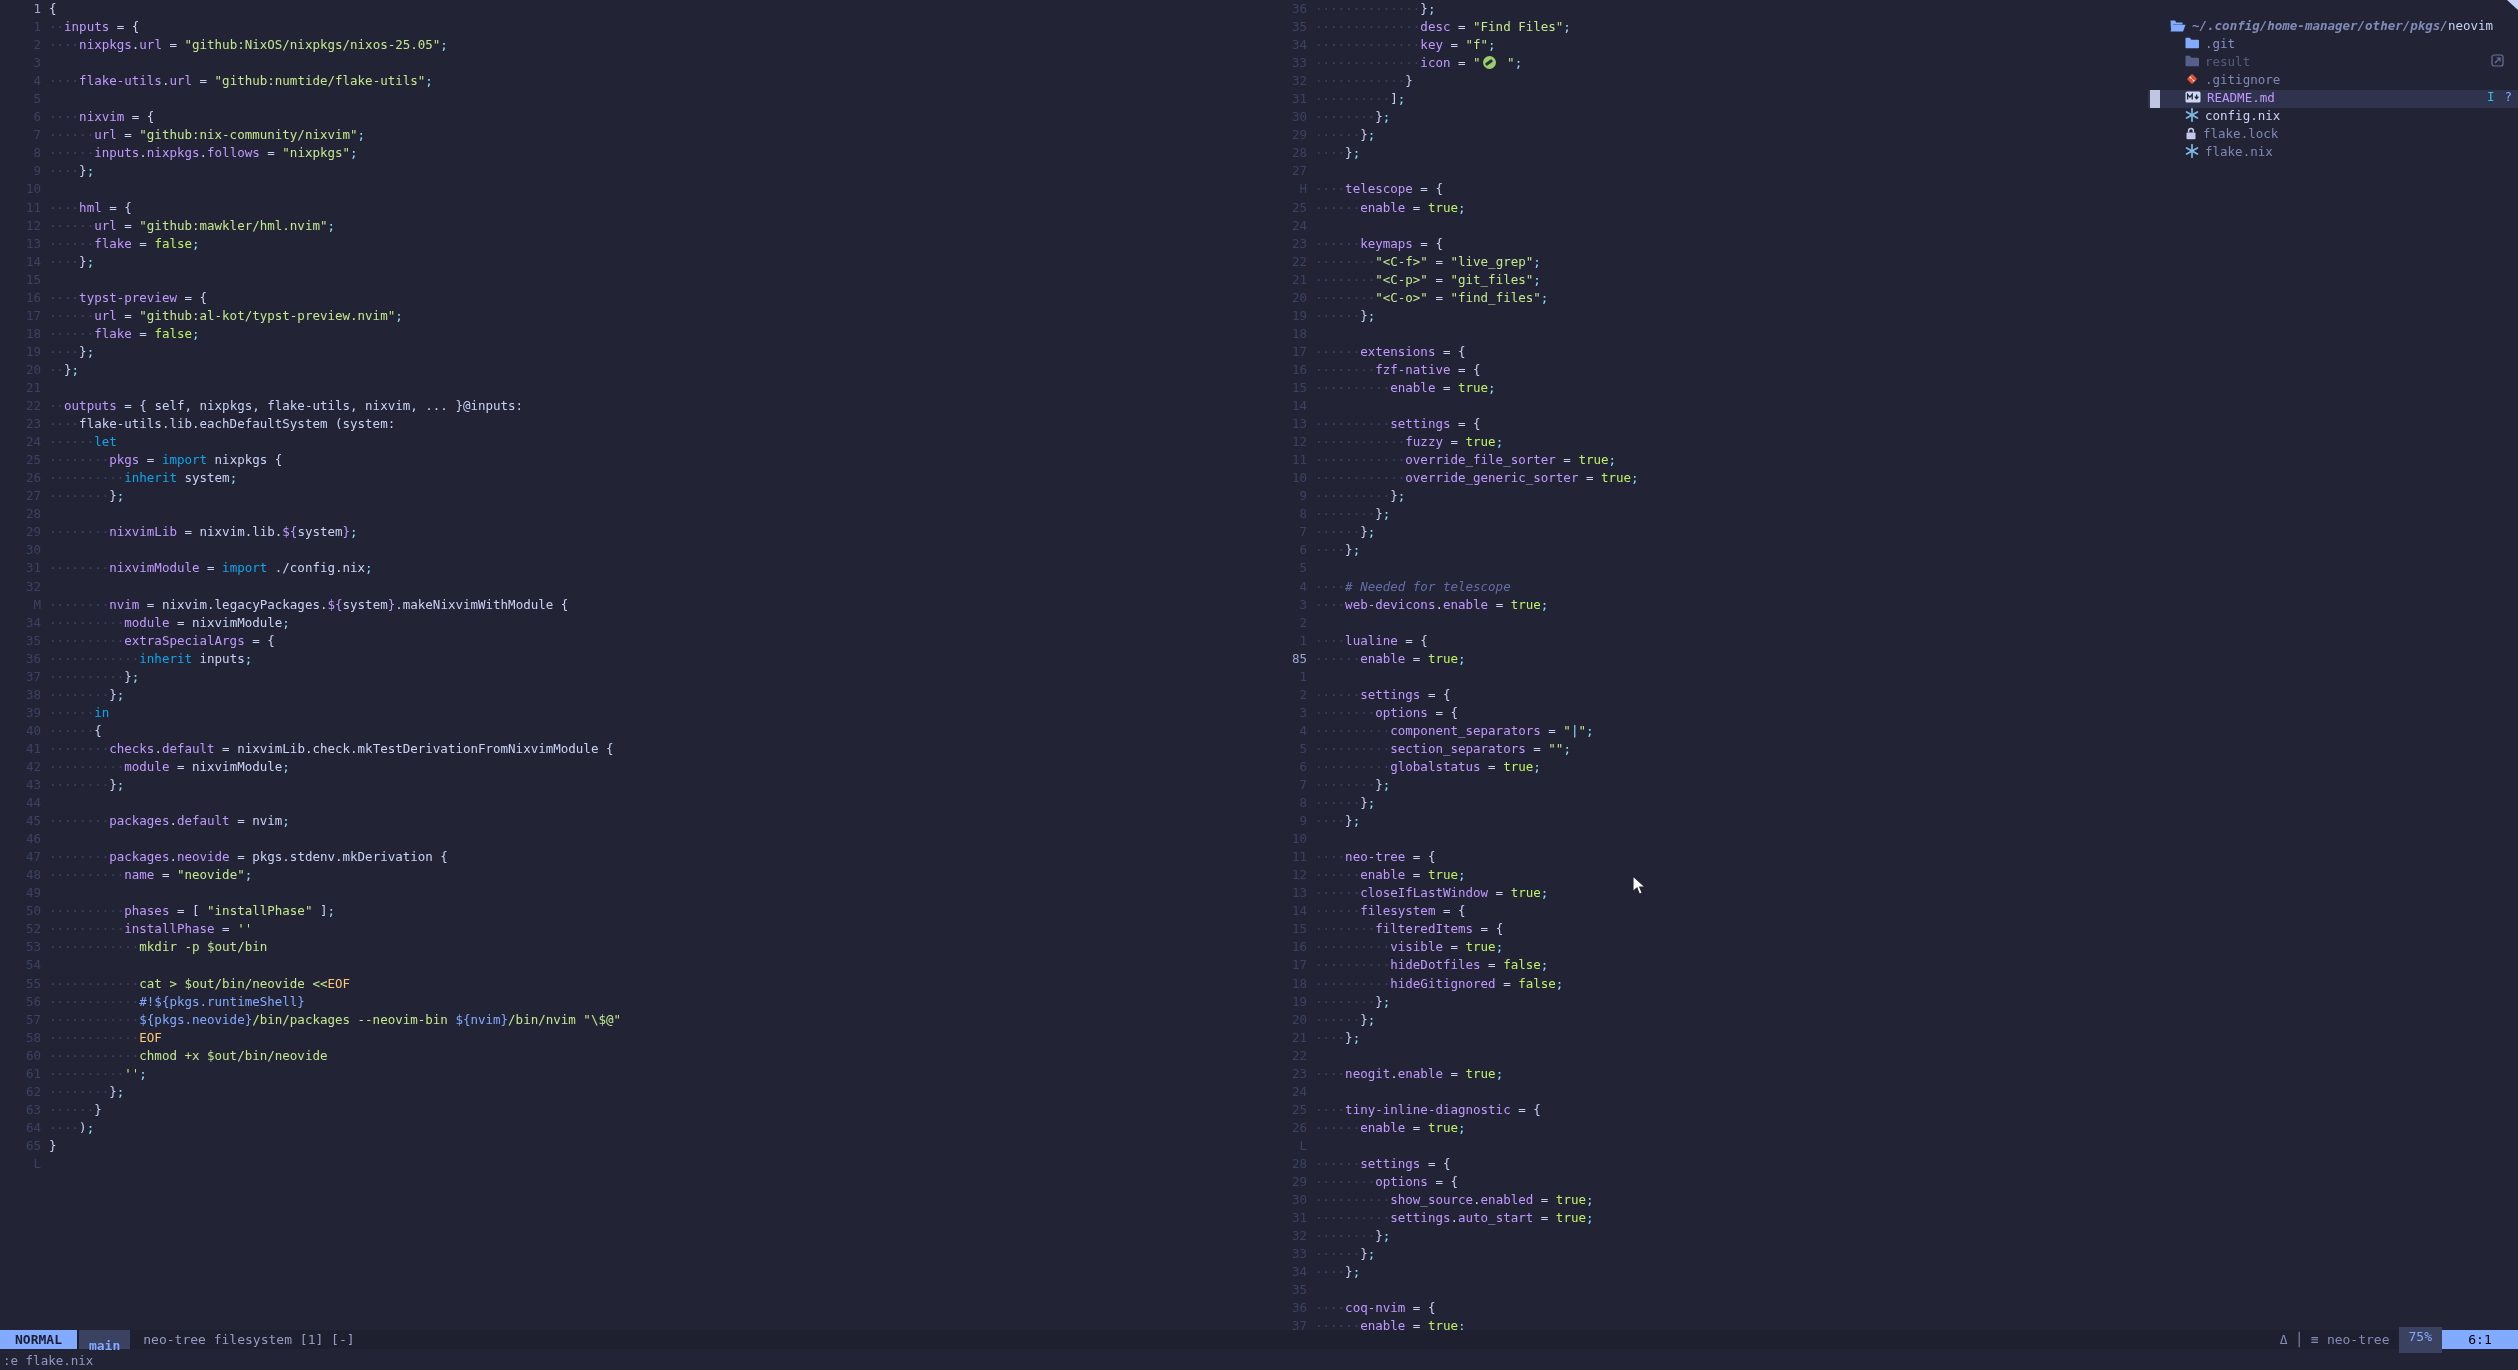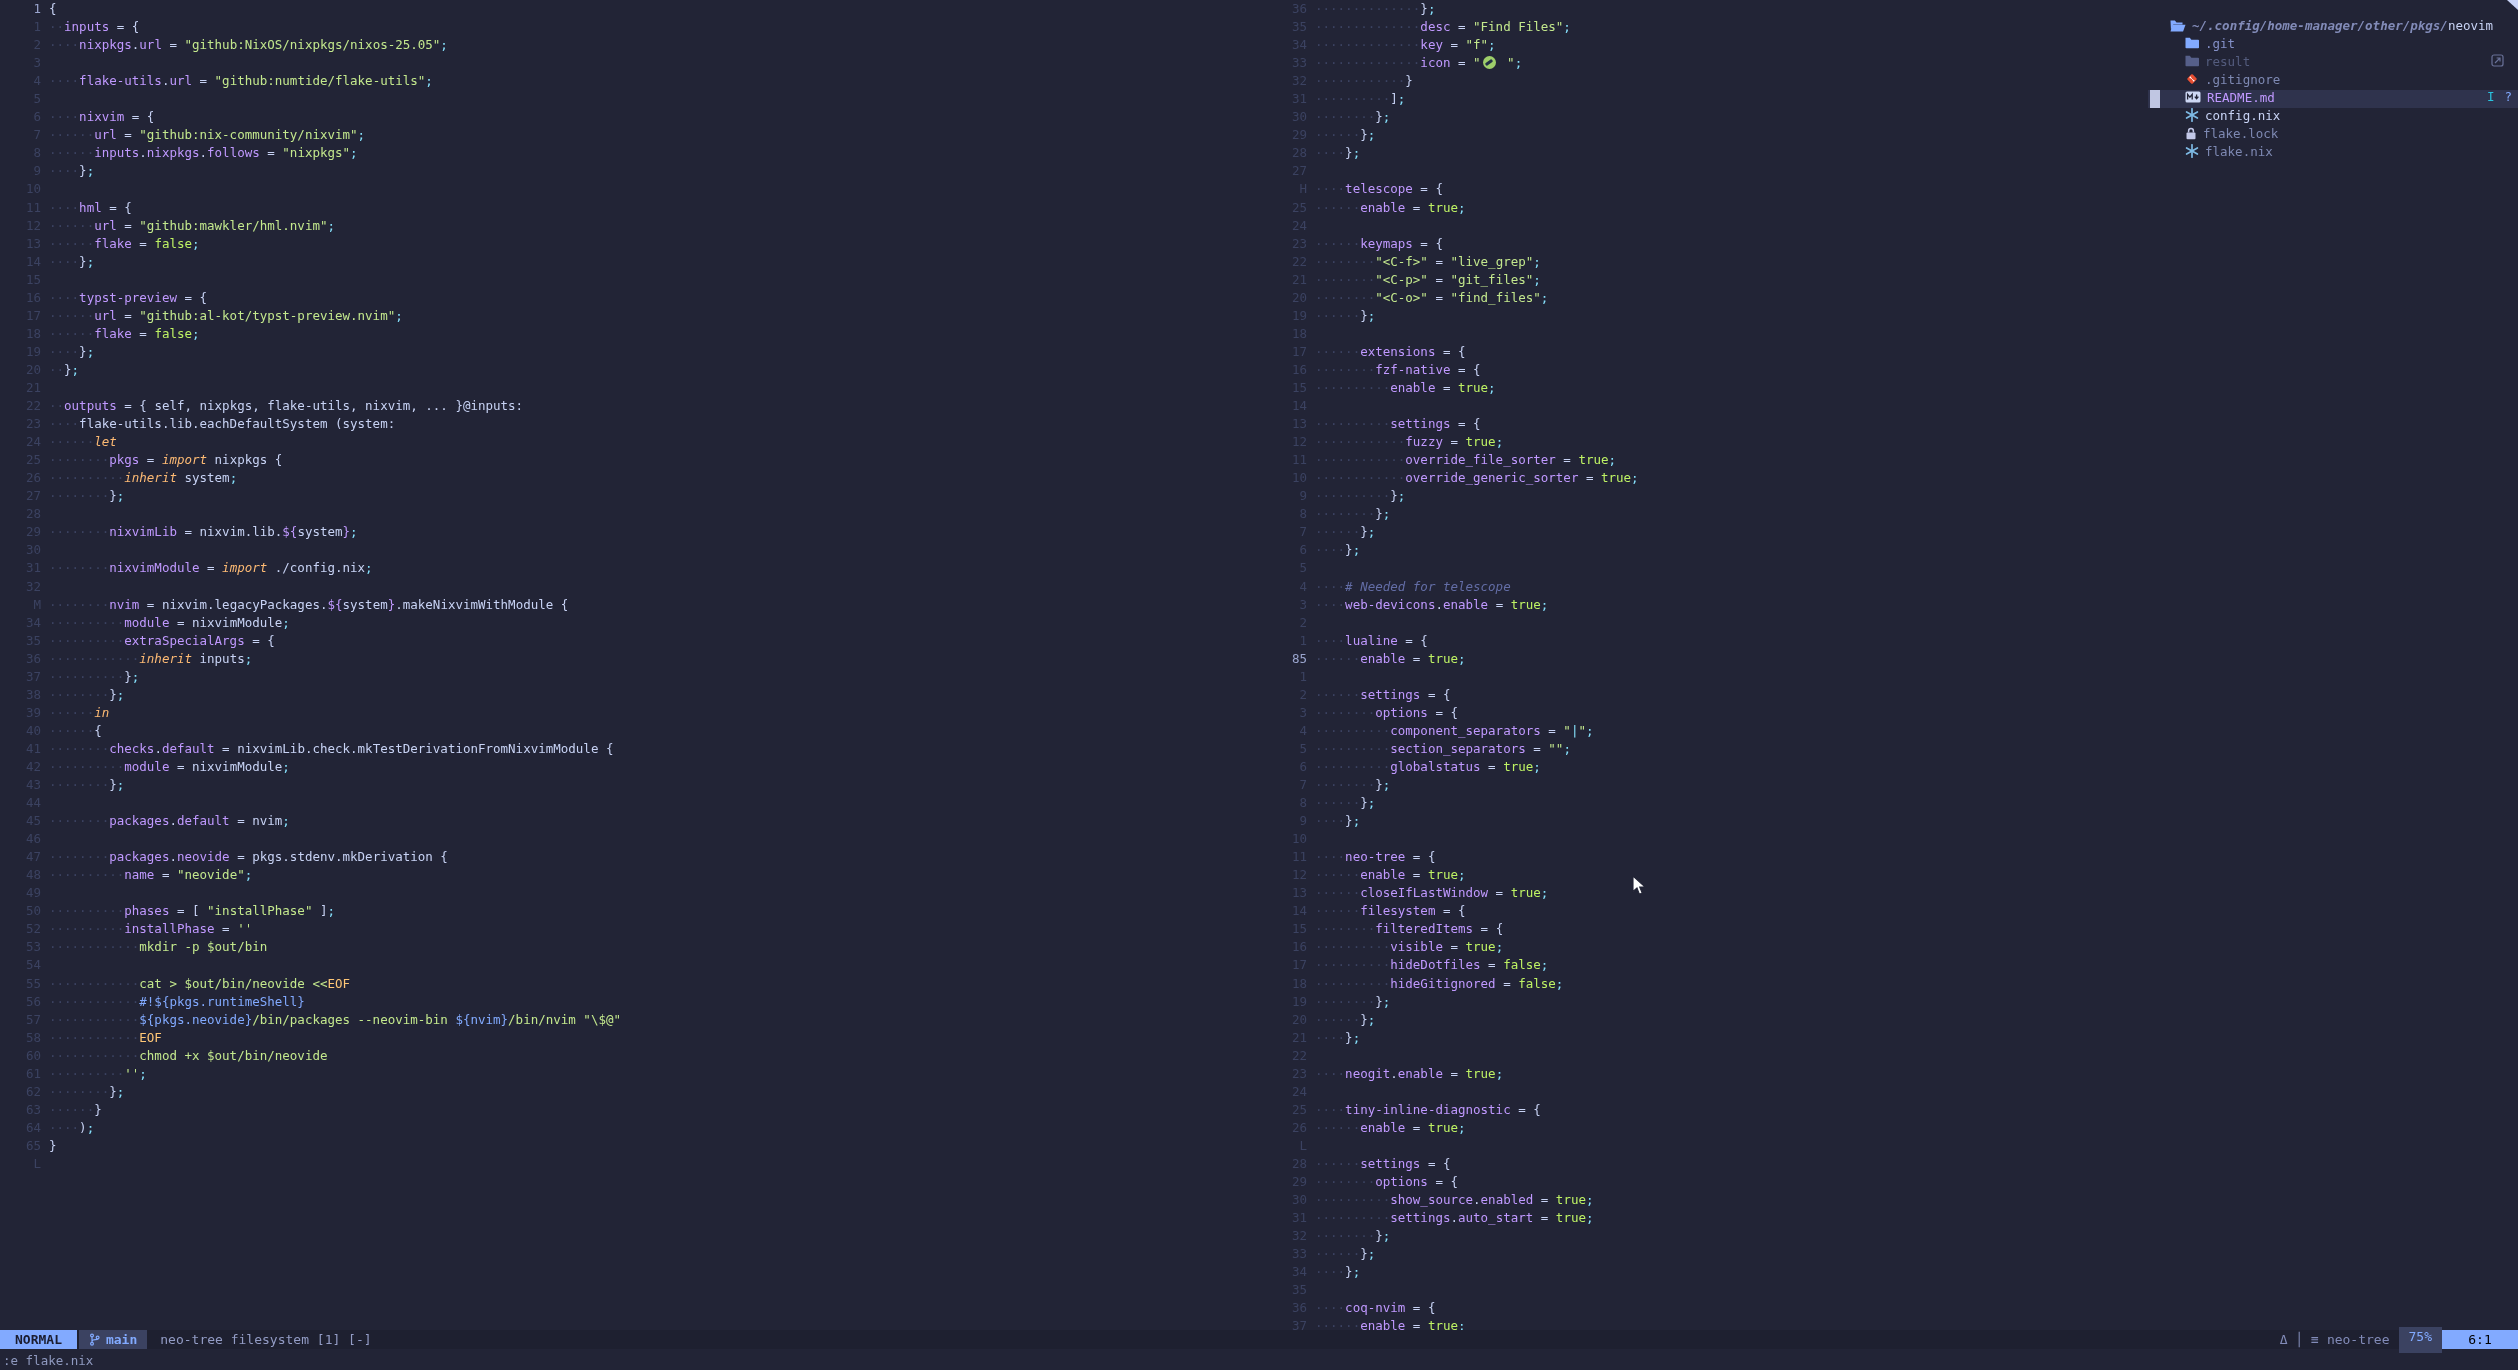--- a/index.html
+++ b/index.html
@@ -6,21 +6,21 @@
   #screen{position:relative;width:2518px;height:1370px;background:#222436;overflow:hidden;
           font-family:"DejaVu Sans Mono",monospace;font-size:12.5px;color:#c8d3f5;}
   .pane{position:absolute;top:0;overflow:hidden;}
   .crow{display:flex;height:18.06px;line-height:18.06px;white-space:pre;}
   .gut{flex:none;text-align:right;color:#3b4261;padding-right:8px;}
   .gut-l{width:41px;}
   .gut-r{width:45px;}
   .gut.cur{color:#9aa5ce;}
   .dots{color:#3b4261;}
   .tf{color:#c8d3f5}.tp{color:#c099ff}.ts{color:#c3e88d}
-  .tk{color:#fdba74;font-style:italic}.tb{color:#bef264}.tx{color:#86e1fc}
+  .tk{color:#0ea5e9;}.tb{color:#bef264}.tx{color:#86e1fc}
   .tc{color:#636da6;font-style:italic}.tu{color:#82aaff}.ty{color:#ffc777}
   .ti{display:inline-block;width:13px;height:13px;border-radius:50%;background:#9ece6a;
       position:relative;top:2px;margin:0 4px 0 2px;}
   .ti::after{content:"";position:absolute;left:2.5px;top:5px;width:8px;height:3px;
       background:#223046;transform:rotate(-35deg);border-radius:1px;}
   
   #sidebar{position:absolute;left:2148px;top:16px;width:370px;height:1330px;overflow:hidden;}
   .trow{position:relative;display:flex;align-items:center;height:18.06px;white-space:pre;color:#7e89b3;}
   .trow .nm{overflow:hidden;white-space:pre;}
   .trow svg{flex:none;margin-right:6px;}
@@ -30,21 +30,21 @@
   .roottail{color:#c8d3f5;}
   .sel-bg{position:absolute;left:2148px;top:90.3px;width:370px;height:18.06px;background:#2f334d;}
   .nvcursor{position:absolute;left:2150px;top:90.3px;width:10px;height:18.06px;background:#c0c6e2;}
   .badges{position:absolute;right:6px;top:0;height:18.06px;line-height:18.06px;}
   .trailico{position:absolute;right:8px;top:2px;}
   
   #statusline{position:absolute;left:0;top:1330px;width:2518px;height:19px;background:#1e2030;
       display:flex;align-items:center;font-size:13px;}
   .sl-mode{background:#82aaff;color:#1b1d30;font-weight:bold;height:19px;line-height:19px;padding:0 15px;}
   .sl-branch{background:#3b4261;color:#82aaff;font-weight:bold;height:19px;line-height:19px;
-      padding:0 10px;margin-left:2px;display:flex;align-items:center;gap:6px;}
+      padding:0 10px;margin-left:2px;display:flex;align-items:center;gap:6px;flex-direction:column;}
   .sl-file{color:#939cc5;padding-left:13px;}
   .sl-spacer{flex:1;}
   .sl-ft{color:#828bb8;display:flex;align-items:center;gap:8px;padding-right:9px;}
   .sl-prog{background:#3b4261;color:#82aaff;height:26px;line-height:19px;padding:0 10px;}
   .sl-loc{background:#82aaff;color:#000000;height:19px;line-height:19px;width:76px;text-align:center;}
   #cmdline{position:absolute;left:3px;top:1352px;height:18px;line-height:18px;color:#8f99bf;white-space:pre;}
   #wedge{position:absolute;right:0;top:0;width:0;height:0;
       border-left:11px solid transparent;border-top:10px solid #c8d3f5;}
   #mouse{position:absolute;left:1632px;top:875px;}
 </style>

